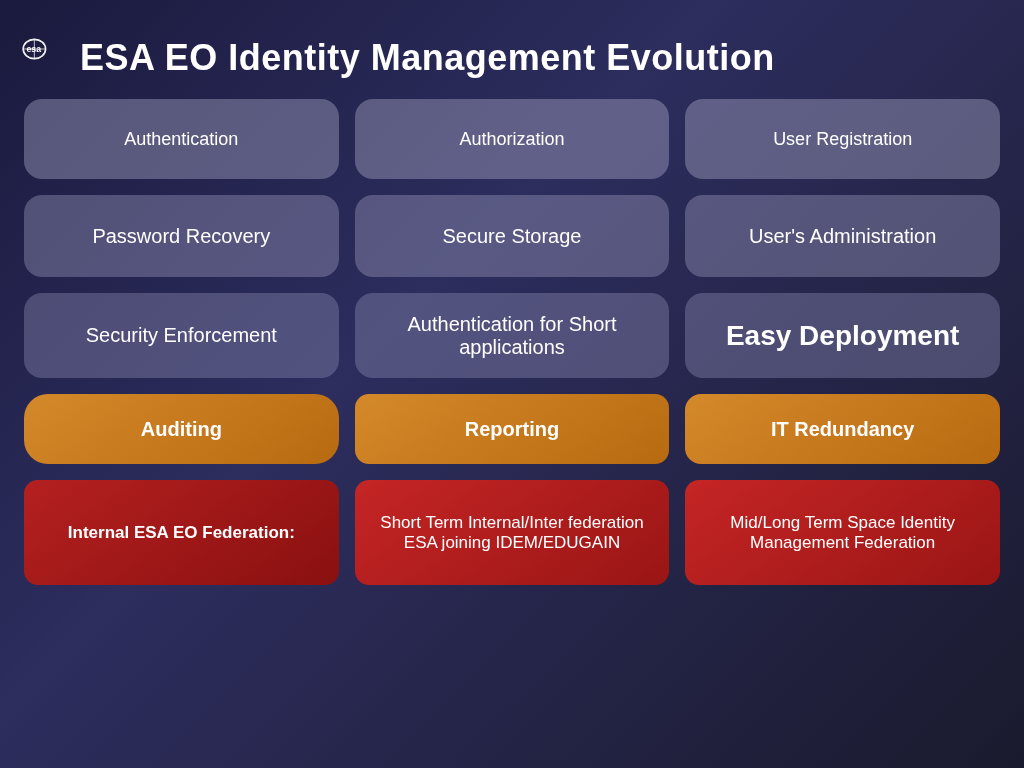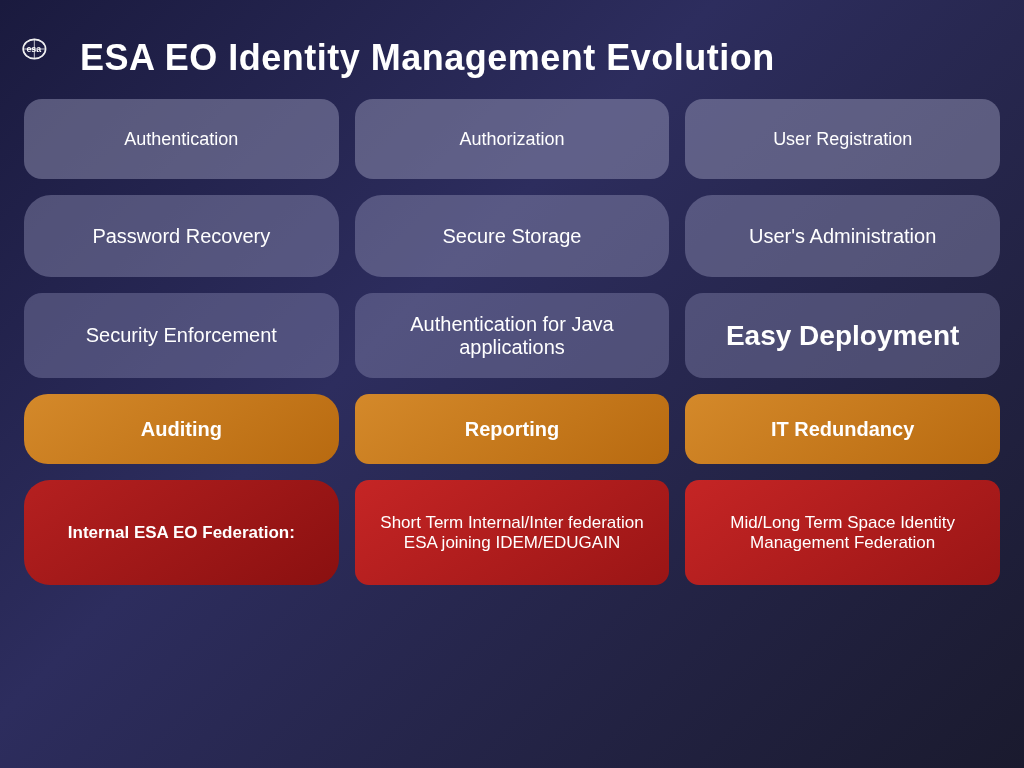--- a/index.html
+++ b/index.html
@@ -58,21 +58,21 @@
       padding: 18px 16px;
       color: #ffffff;
       font-size: 18px;
       font-weight: 500;
       min-height: 80px;
     }
 
     
     .card-gray-lg {
       background: rgba(150, 150, 185, 0.42);
-      border-radius: 27px;
+      border-radius: 18px;
       display: flex;
       align-items: center;
       justify-content: center;
       text-align: center;
       padding: 18px 16px;
       color: #ffffff;
       font-size: 20px;
       font-weight: 500;
       min-height: 82px;
     }
@@ -149,21 +149,21 @@
       color: #ffffff;
       font-size: 20px;
       font-weight: bold;
       min-height: 72px;
     }
 
     
     .card-red {
       background: #9e1a1a;
       background: linear-gradient(145deg, #b52020, #8a1010);
-      border-radius: 26px;
+      border-radius: 14px;
       display: flex;
       flex-direction: column;
       align-items: center;
       justify-content: center;
       text-align: center;
       padding: 16px 14px;
       color: #ffffff;
       font-size: 17px;
       font-weight: 500;
       min-height: 100px;
@@ -250,21 +250,21 @@
     <span>Secure Storage</span>
   </div>
   <div class="card-gray-lg row2">
     <span>User's Administration</span>
   </div>
 
   <div class="card-gray-xl row3">
     <span>Security Enforcement</span>
   </div>
   <div class="card-gray-xl row3">
-    <span>Authentication for Java applications</span>
+    <span>Authentication for Short applications</span>
   </div>
   <div class="card-easy-deployment row3">
     <span>Easy Deployment</span>
   </div>
 
   <div class="card-orange row4">
     <span>Auditing</span>
   </div>
   <div class="card-orange-mid row4">
     <span>Reporting</span>

